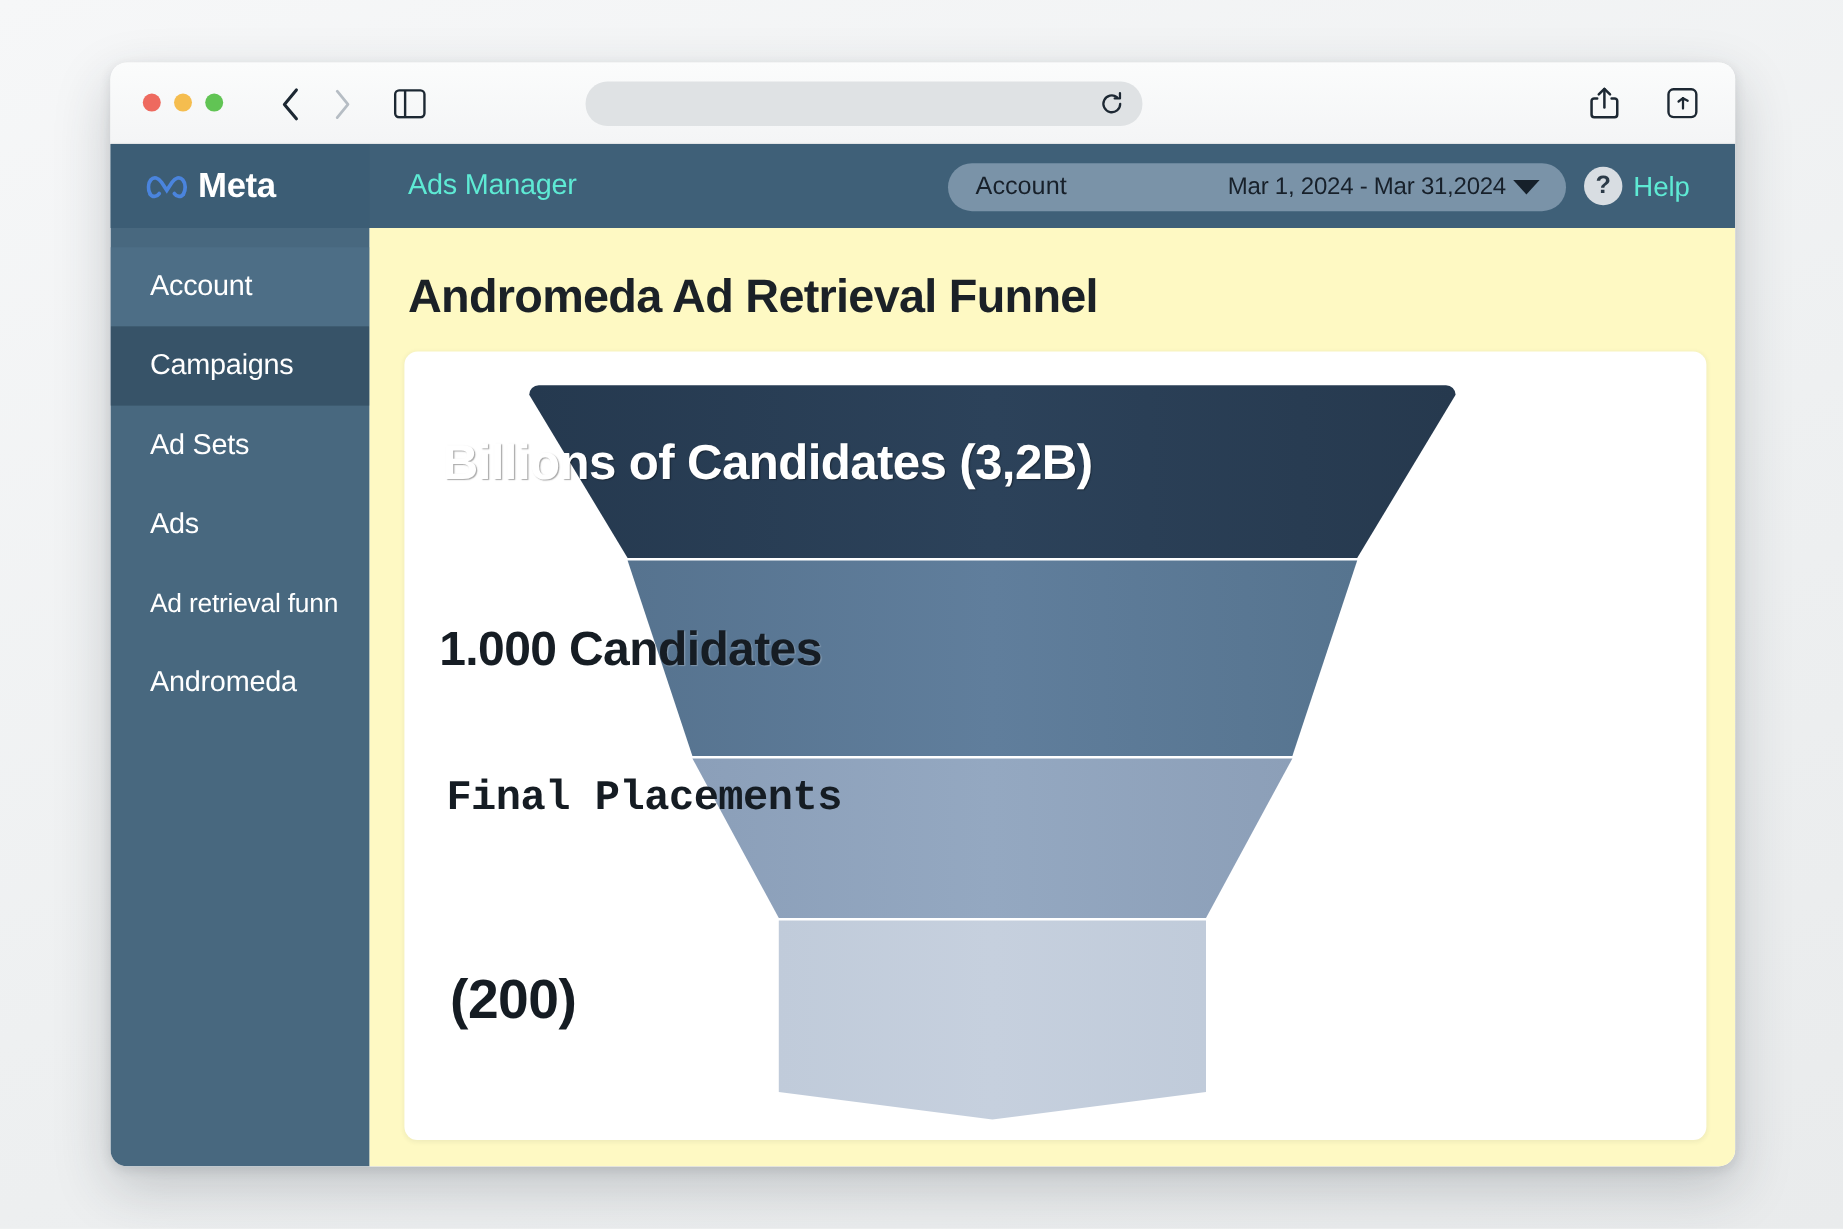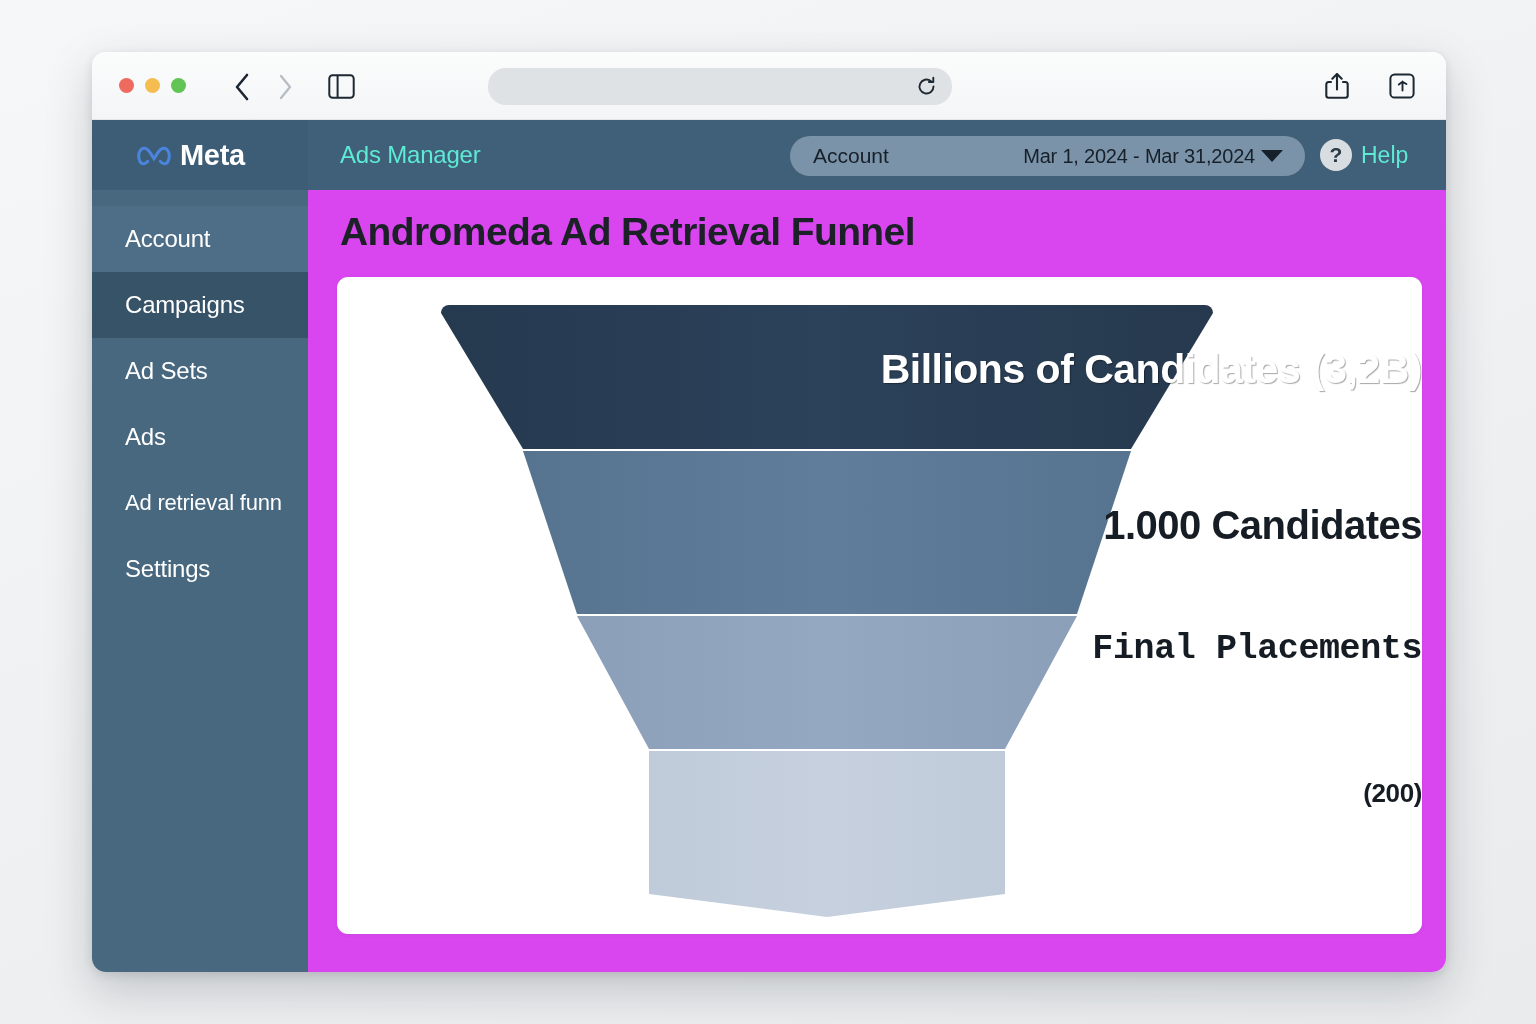--- a/index.html
+++ b/index.html
@@ -98,21 +98,21 @@
     background: #3f6078;
     display: flex;
     align-items: center;
   }
   #brand-block {
     width: 216px;
     height: 70px;
     background: #3c5d75;
     display: flex;
     align-items: center;
-    padding-left: 45px;
+    padding-left: 30px;
     gap: 9px;
   }
   #meta-logo-icon { width: 34px; height: 26px; }
   #brand-name {
     color: #ffffff;
     font-size: 29px;
     font-weight: 600;
     letter-spacing: -0.3px;
   }
   #app-title {
@@ -198,22 +198,22 @@
     font-weight: 500;
     white-space: nowrap;
     letter-spacing: -0.2px;
   }
   .sidebar-item.active-light { background: #4d6e86; }
   .sidebar-item.active-dark  { background: #375368; }
   .sidebar-item.small { font-size: 22px; }
 
   #main-area {
     flex: 1;
-    background: #d946ef;
-    padding: 20px 24px 0 29px;
+    background: #fef9c3;
+    padding: 36px 24px 0 29px;
     overflow: hidden;
   }
   #page-title {
     color: #1b2127;
     font-size: 39px;
     font-weight: 700;
     letter-spacing: -0.6px;
     margin-bottom: 23px;
     margin-left: 3px;
   }
@@ -228,21 +228,21 @@
     overflow: hidden;
   }
 
   #funnel-chart {
     position: absolute;
     left: 0; top: 0;
     width: 1085px; height: 657px;
   }
   .funnel-label {
     position: absolute;
-    text-align: right;
+    text-align: left;
     font-weight: 700;
     white-space: nowrap;
     pointer-events: none;
   }
   #funnel-label-0 {
     left: 0; right: 0; top: 69px;
     font-size: 41px;
     color: #ffffff;
     text-shadow: 1px 1px 1px rgba(0,0,0,0.35);
     letter-spacing: -0.5px;
@@ -258,22 +258,22 @@
   }
   #funnel-label-2 {
     left: 0; right: 0; top: 352px;
     font-size: 35px;
     color: #151c23;
     letter-spacing: -0.4px;
     margin-left: 35px;
     font-family: Liberation Mono, monospace;
   }
   #funnel-label-3 {
-    left: 0; right: 0; top: 501px;
-    font-size: 26px;
+    left: 0; right: 0; top: 512px;
+    font-size: 46px;
     color: #151c23;
     letter-spacing: -0.4px;
     margin-left: 38px;
   }
 </style>
 </head>
 <body>
 
 <div id="page">
 
@@ -370,21 +370,21 @@
         <div class="sidebar-item">
             <span>Ad Sets</span>
           </div>
         <div class="sidebar-item">
             <span>Ads</span>
           </div>
         <div class="sidebar-item small">
             <span>Ad retrieval funn</span>
           </div>
         <div class="sidebar-item">
-            <span>Settings</span>
+            <span>Andromeda</span>
           </div>
       </nav>
 
       <main id="main-area">
 
         <h1 id="page-title">Andromeda Ad Retrieval Funnel</h1>
 
         <section id="chart-card">
 
           <svg id="funnel-chart" viewBox="0 0 1085 657">

